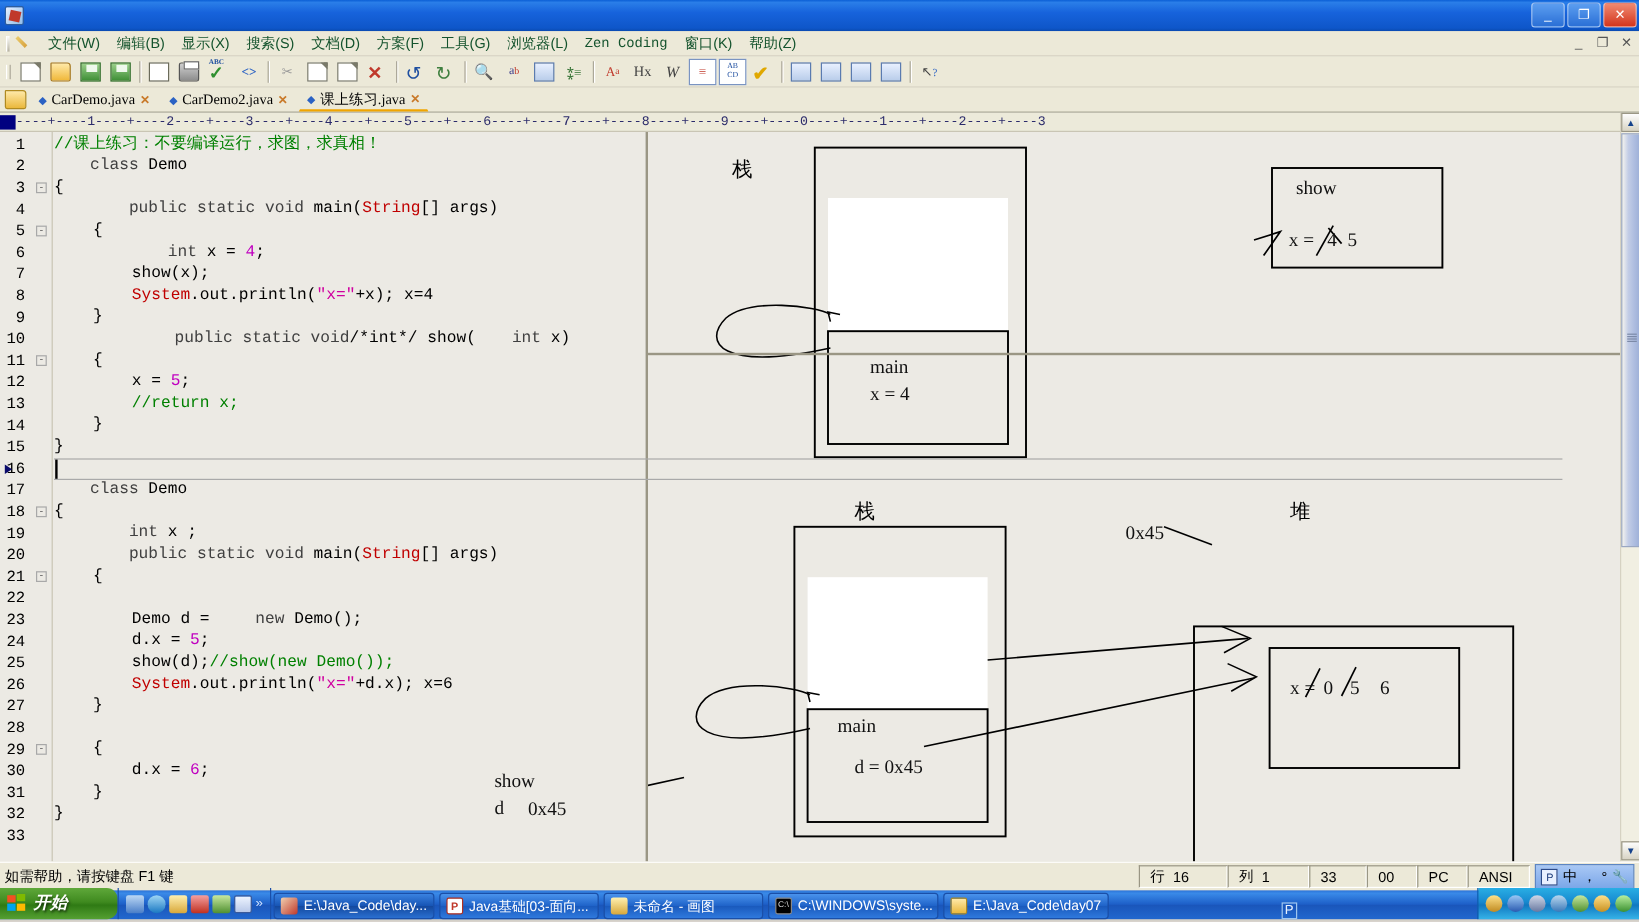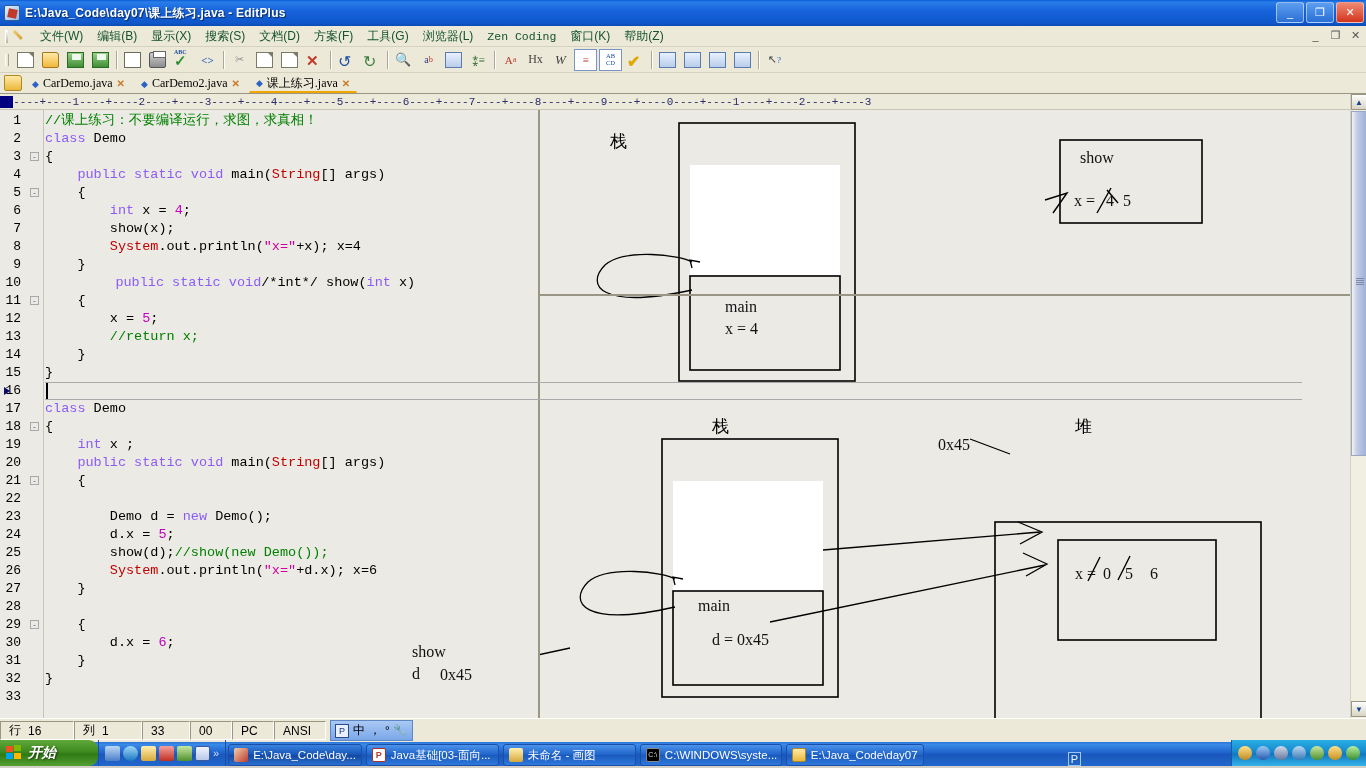--- a/index.html
+++ b/index.html
@@ -156,21 +156,21 @@
   }
   .codearea {
     position:absolute; left:45px; top:16px; width:1305px; height:608px;
     overflow:hidden;
   }
   .cline {
     position:absolute; left:0; height:18px; line-height:18px;
     font-family:"Liberation Mono", monospace; font-size:13.5px;
     white-space:pre; color:#000;
   }
-  .kw { color:#8b5cf6; }
+  .kw { color:#404040;margin-left:30px; }
   .cls { color:#c00000; }
   .cmt { color:#008000; }
   .str { color:#d000a0; }
   .num { color:#c000c0; }
   .curline {
     position:absolute; left:45px; width:1257px; height:18px;
     border-top:1px solid #a9a9a9; border-bottom:1px solid #a9a9a9;
     background:transparent;
   }
   .caret { position:absolute; width:2px; height:16px; background:#000; }
@@ -269,21 +269,20 @@
   }
   .tray i { width:14px;height:14px;border-radius:50%; display:block; }
 </style>
 </head>
 <body>
 
 <div id="app">
 
   <div class="titlebar">
     <div class="tb-icon"></div>
-    <div class="tb-title">E:\Java_Code\day07\课上练习.java - EditPlus</div>
     <div class="tb-btns">
       <div class="tb-btn">_</div>
       <div class="tb-btn">❐</div>
       <div class="tb-btn close">✕</div>
     </div>
   </div>
 
   <div class="menubar">
     <div class="menu-grip"></div>
     <div class="pencil-icon"></div>
@@ -567,20 +566,21 @@
         <i></i>
           <i></i>
           <i></i>
           <i></i>
       </div>
     </div>
     <div class="sb-arrow" style="top:607px;">▼</div>
   </div>
 
   <div class="statusbar">
+    <div class="st-msg">如需帮助，请按键盘 F1 键</div>
     <div class="st-cell" style="min-width:74px;">
       <span>行</span>
       <span style="margin-left:7px;">16</span>
     </div>
     <div class="st-cell" style="min-width:68px;">
       <span>列</span>
       <span style="margin-left:7px;">1</span>
     </div>
     <div class="st-cell" style="min-width:48px;">33</div>
     <div class="st-cell" style="min-width:42px;">00</div>

